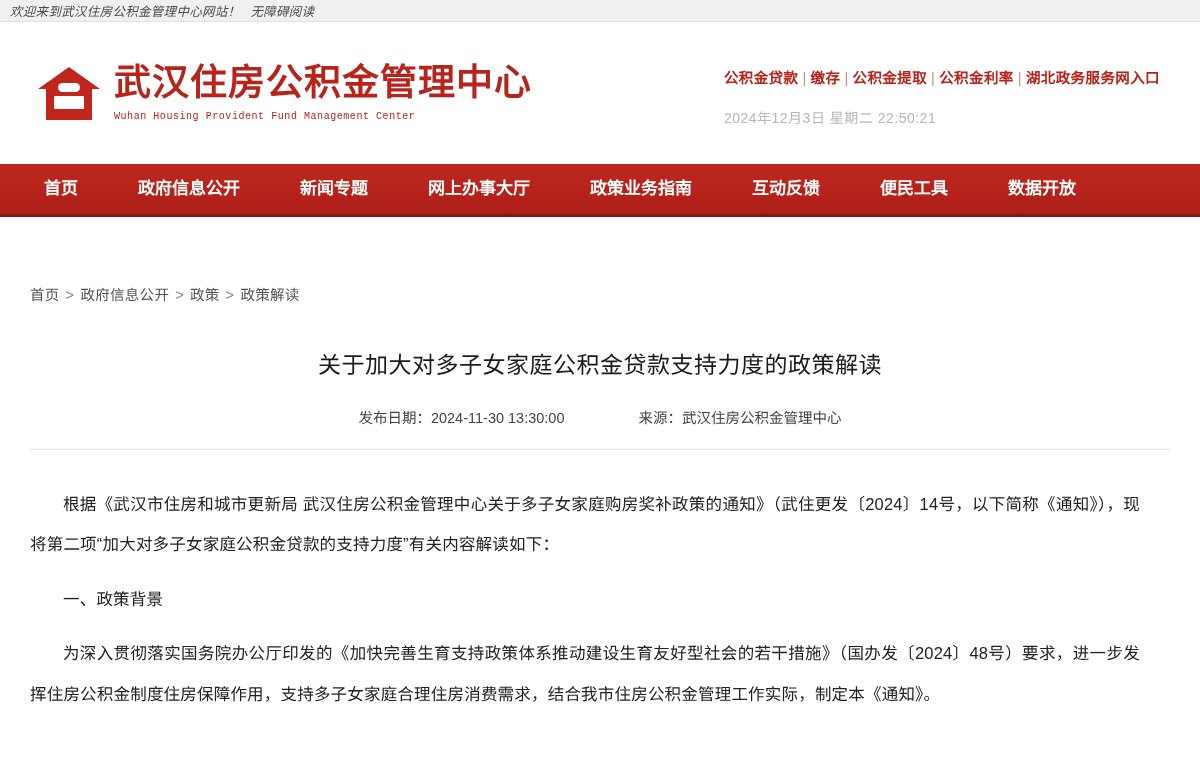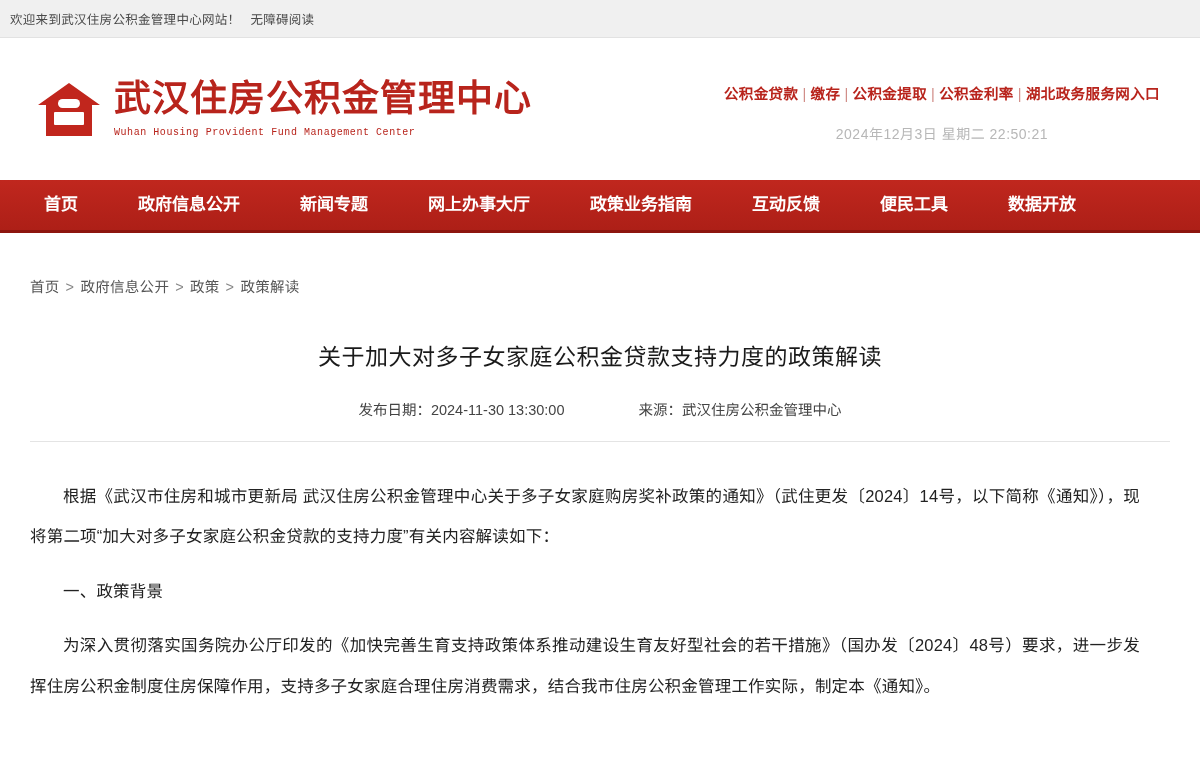--- a/index.html
+++ b/index.html
@@ -12,29 +12,30 @@
   }
   body {
     width: 1200px;
     height: 778px;
     overflow: hidden;
     position: relative;
   }
 
   
   .topbar {
-    height: 38px;
+    height: 22px;
     background: #f0f0f0;
     border-bottom: 1px solid #e2e2e2;
     display: flex;
     align-items: center;
     font-size: 12.5px;
     color: #555;
     padding-left: 10px;
     letter-spacing: .3px;
+    font-style: italic;
   }
   .topbar .welcome { color: #4a4a4a; }
   .topbar .access { margin-left: 10px; color: #4a4a4a; }
 
   
   .header {
     height: 142px;
     background: #ffffff;
     position: relative;
     display: flex;
@@ -66,21 +67,21 @@
   }
   .logo-en {
     font-size: 10px;
     color: #b8241c;
     letter-spacing: .55px;
     margin-top: 8px;
     font-family: Liberation Mono, monospace;
   }
 
   .header-right {
-    text-align: center;
+    text-align: left;
     padding-top: 6px;
   }
   .quick-links {
     font-size: 14.5px;
     color: #b8241c;
     font-weight: bold;
     letter-spacing: .4px;
   }
   .quick-links a {
     color: #b8241c;
@@ -114,21 +115,21 @@
     font-family: "Liberation Sans", "DejaVu Sans", sans-serif;
   }
 
   
   .content {
     padding: 0 0 0 0;
   }
   .breadcrumb {
     font-size: 14.5px;
     color: #555;
-    padding: 42px 0 0 30px;
+    padding: 66px 0 0 30px;
     letter-spacing: .3px;
   }
   .breadcrumb a { color: #555; text-decoration: none; }
   .breadcrumb .sep { color: #888; margin: 0 6px; }
 
   .article-head {
     margin: 42px 30px 0 30px;
     border-bottom: 1px solid #e4e4e4;
     padding-bottom: 22px;
     text-align: center;

